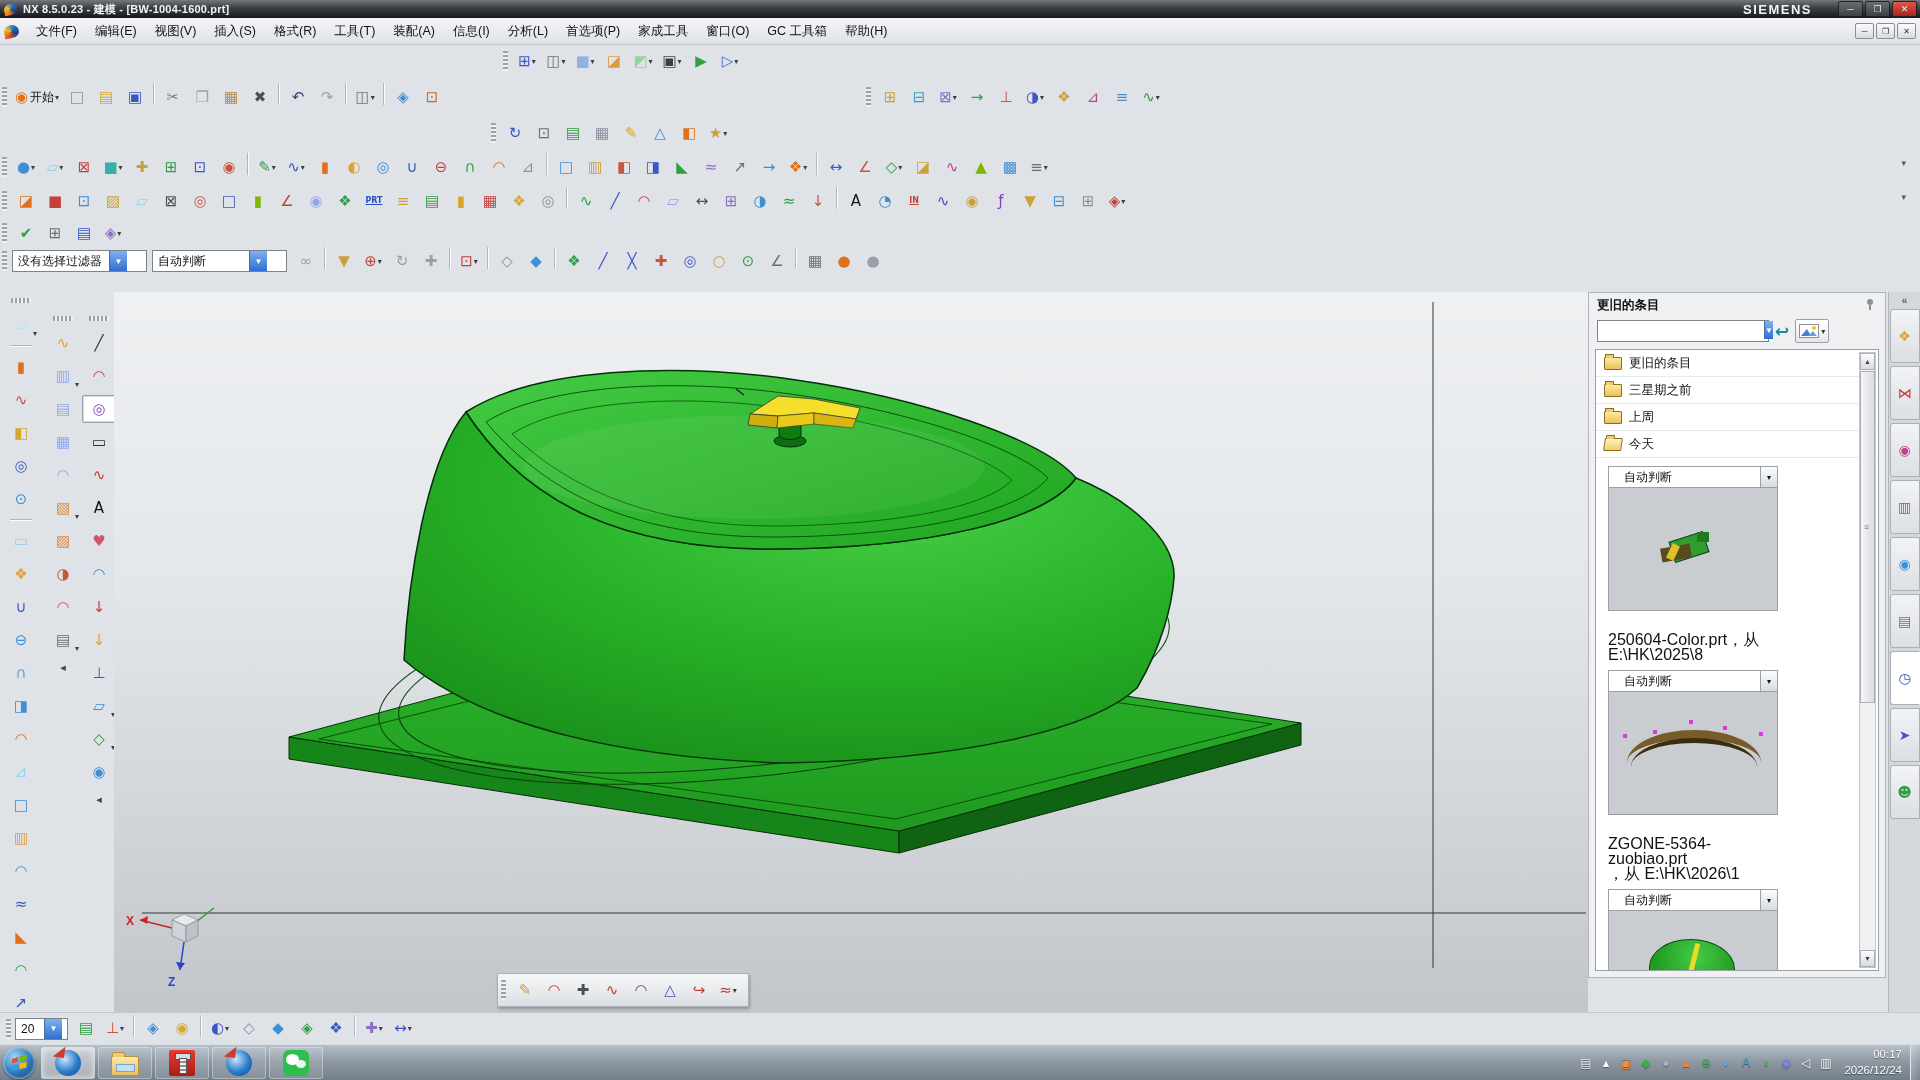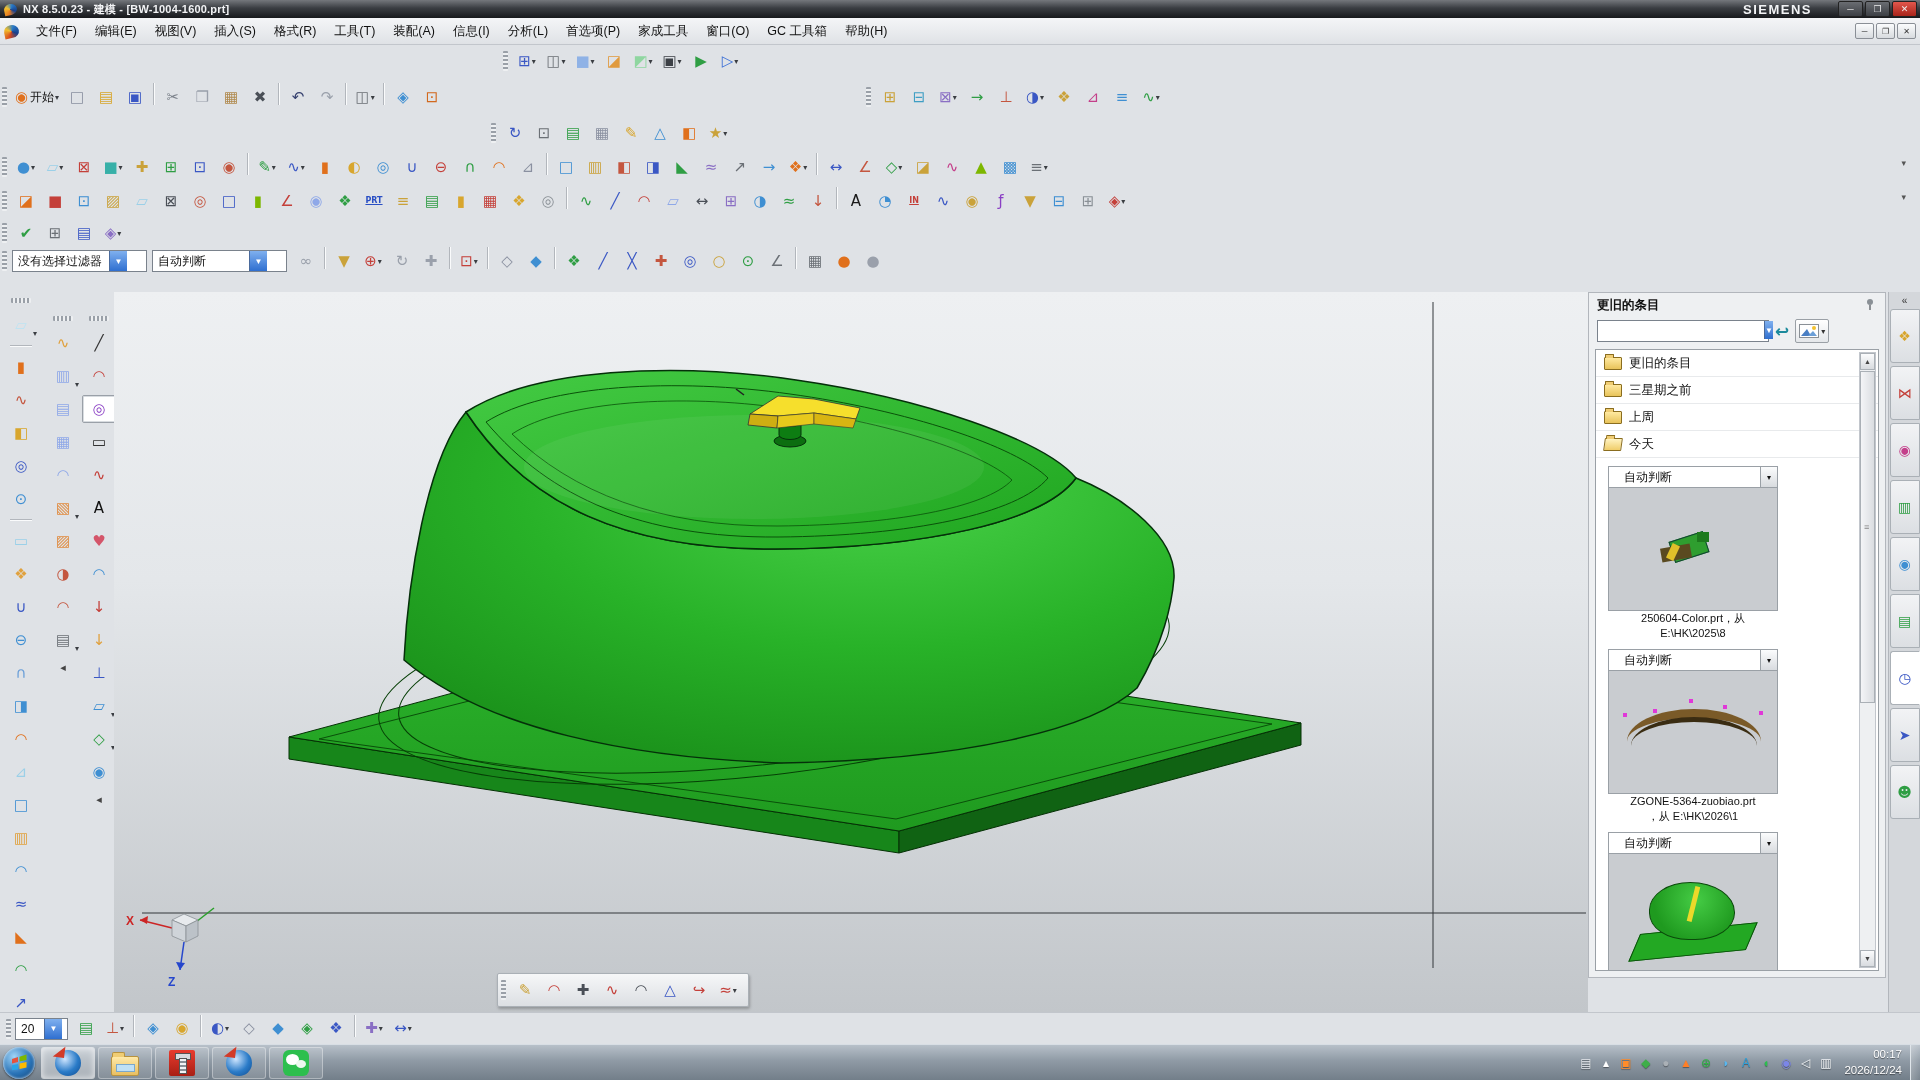--- a/index.html
+++ b/index.html
@@ -91,21 +91,21 @@
   .t-parts-cluster i:nth-child(1){left:62px;top:48px;width:34px;height:20px;background:#2f9e2f;transform:rotate(-18deg);border:1px solid #143;}
   .t-parts-cluster i:nth-child(2){left:52px;top:58px;width:30px;height:14px;background:#5a4a20;transform:rotate(-10deg);}
   .t-parts-cluster i:nth-child(3){left:60px;top:56px;width:8px;height:16px;background:#e0c02a;transform:rotate(25deg);}
   .t-parts-cluster i:nth-child(4){left:88px;top:44px;width:12px;height:10px;background:#1d7a1d;}
   .t-curved-strip i:nth-child(1){left:18px;top:38px;width:134px;height:46px;border-top:9px solid #7a5a28;border-radius:70px 70px 0 0/34px 34px 0 0;}
   .t-curved-strip i:nth-child(2){left:22px;top:46px;width:126px;height:40px;border-top:5px solid #3a2c12;border-radius:66px 66px 0 0/30px 30px 0 0;}
   .t-curved-strip i:nth-child(3){left:14px;top:42px;width:4px;height:4px;background:#e038d8;box-shadow:136px -2px #e038d8,66px -14px #e038d8,100px -8px #e038d8,30px -4px #e038d8;}
   .t-green-tub i:nth-child(1){left:28px;top:74px;width:110px;height:26px;background:#23a823;transform:skewX(-28deg) rotate(-6deg);border:1px solid #0a4a0a;}
   .t-green-tub i:nth-child(2){left:40px;top:28px;width:84px;height:56px;background:radial-gradient(circle at 55% 30%,#45cc45,#1f9a1f 70%);border-radius:48% 52% 46% 46%;border:1px solid #0a4a0a;}
   .t-green-tub i:nth-child(3){left:82px;top:32px;width:5px;height:36px;background:#ecd92a;transform:rotate(14deg);}
-  .hcap{text-align:center;font-size:11px;line-height:15px;margin-top:0;}
+  .hcap{font-size:16px;line-height:15px;margin-top:21px;}
   
   .pscroll{position:absolute;right:2px;top:2px;bottom:2px;width:15px;background:#eef0f2;border:1px solid #c2c6cc;}
   .pscroll .sb-up,.pscroll .sb-dn{position:absolute;left:0;right:0;height:15px;background:linear-gradient(#fbfcfd,#d8dbdf);
     border:1px solid #aab0b6;font-size:7px;display:flex;align-items:center;justify-content:center;color:#444;}
   .pscroll .sb-up{top:0;} .pscroll .sb-dn{bottom:0;}
   .pscroll .sb-th{position:absolute;left:0;right:0;top:18px;height:330px;background:linear-gradient(90deg,#f4f5f7,#dadde1);
     border:1px solid #aab0b6;}
   .pscroll .sb-th::after{content:"≡";position:absolute;left:3px;top:150px;font-size:9px;color:#888;}
   
   .strip{position:absolute;left:1888px;top:292px;width:32px;height:720px;background:#d4d7db;

